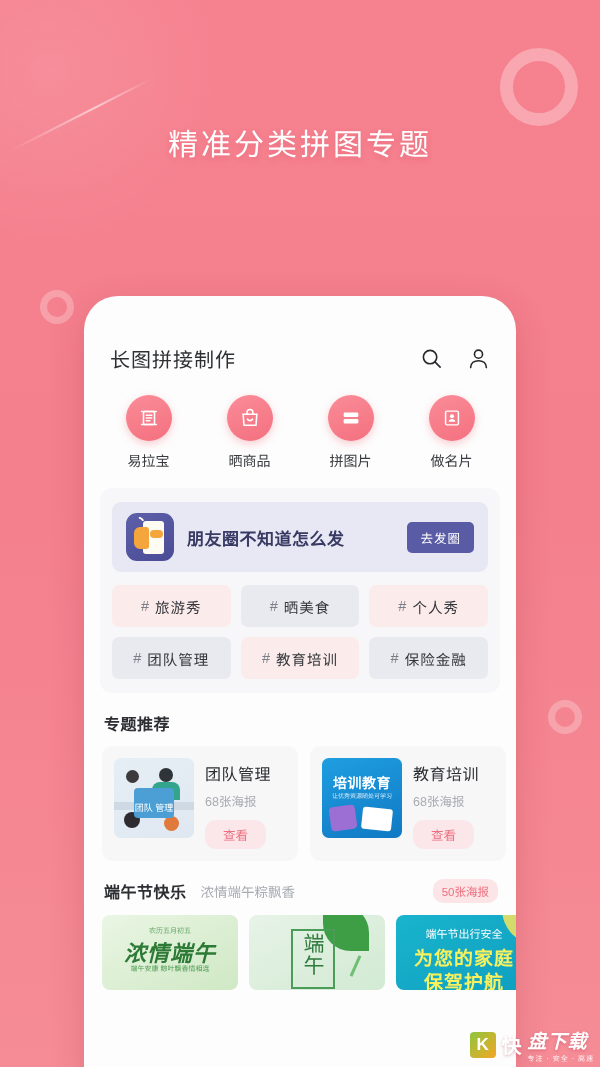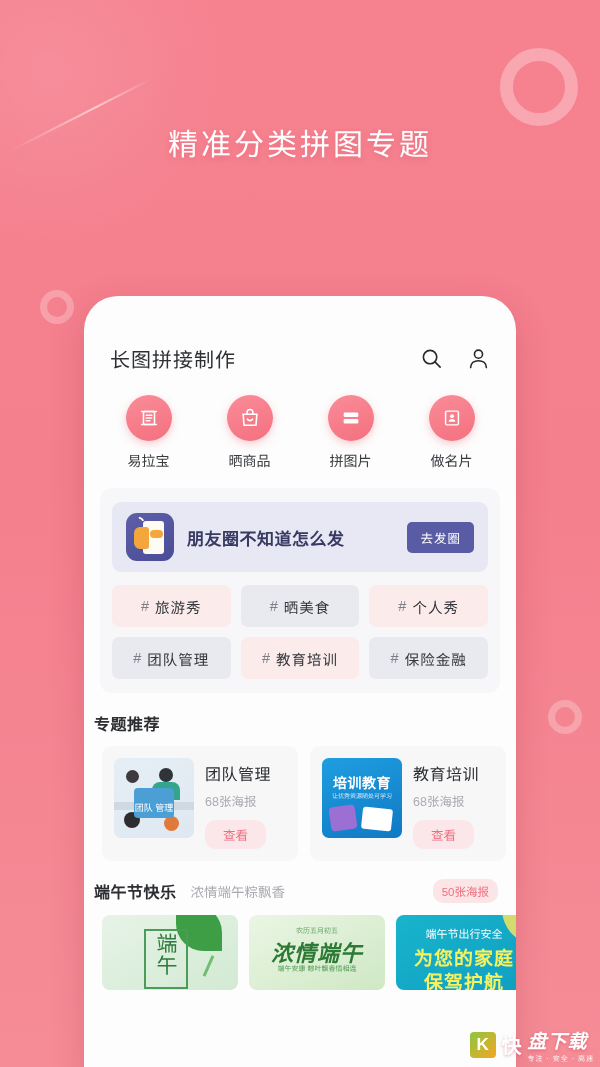--- a/index.html
+++ b/index.html
@@ -94,21 +94,21 @@
 
   
   .tags { display:grid; grid-template-columns:repeat(3,1fr); gap:10px; margin-top:13px; }
   .tag { height:42px; border-radius:7px; display:flex; align-items:center;
          justify-content:center; font-size:14.5px; color:#34363b; letter-spacing:1px; }
   .tag .hash { color:#7d7f88; margin-right:5px; font-weight:normal; }
   .tag.pink { background:#fbeceb; }
   .tag.gray { background:#e9eaef; }
 
   
-  .sec-head { display:flex; align-items:center; padding:18px 18px 0 10px; }
+  .sec-head { display:flex; align-items:center; padding:18px 18px 0 20px; }
   .sec-title { font-size:16px; font-weight:bold; color:#2c2e32; letter-spacing:.5px; }
   .sec-sub { margin-left:14px; font-size:13.5px; color:#a9abb1; }
   .sec-badge { margin-left:auto; background:#fbe5e7; color:#ef6e7e;
                font-size:11.5px; padding:4px 9px; border-radius:10px; }
 
   
   .topic-row { display:flex; gap:12px; padding:11px 0 0 18px; }
   .topic-card { flex:0 0 auto; width:196px; background:#f7f7f8; border-radius:10px;
                 padding:12px; display:flex; align-items:flex-start; }
   .thumb-team { width:80px; height:80px; border-radius:7px; flex:0 0 auto;
@@ -363,31 +363,31 @@
   </div>
 
   <div class="sec-head">
     <div class="sec-title">端午节快乐</div>
     <div class="sec-sub">浓情端午粽飘香</div>
     <div class="sec-badge">50张海报</div>
   </div>
 
   <div class="poster-row">
 
+    <div class="poster p2">
+      <span class="s2">农历五月初五</span>
+      <span class="t">浓情端午</span>
+      <span class="s">端午安康 粽叶飘香情相连</span>
+    </div>
+
     <div class="poster p1">
       <span class="leaf"></span>
         <span class="frame"></span>
       <span class="ch">端午</span>
       <span class="slash"></span>
-    </div>
-
-    <div class="poster p2">
-      <span class="s2">农历五月初五</span>
-      <span class="t">浓情端午</span>
-      <span class="s">端午安康 粽叶飘香情相连</span>
     </div>
 
     <div class="poster p3">
       <span class="corner"></span>
       <span class="t1">端午节出行安全</span>
       <span class="t2">为您的家庭</span>
       <span class="t3">保驾护航</span>
     </div>
 
   </div>

